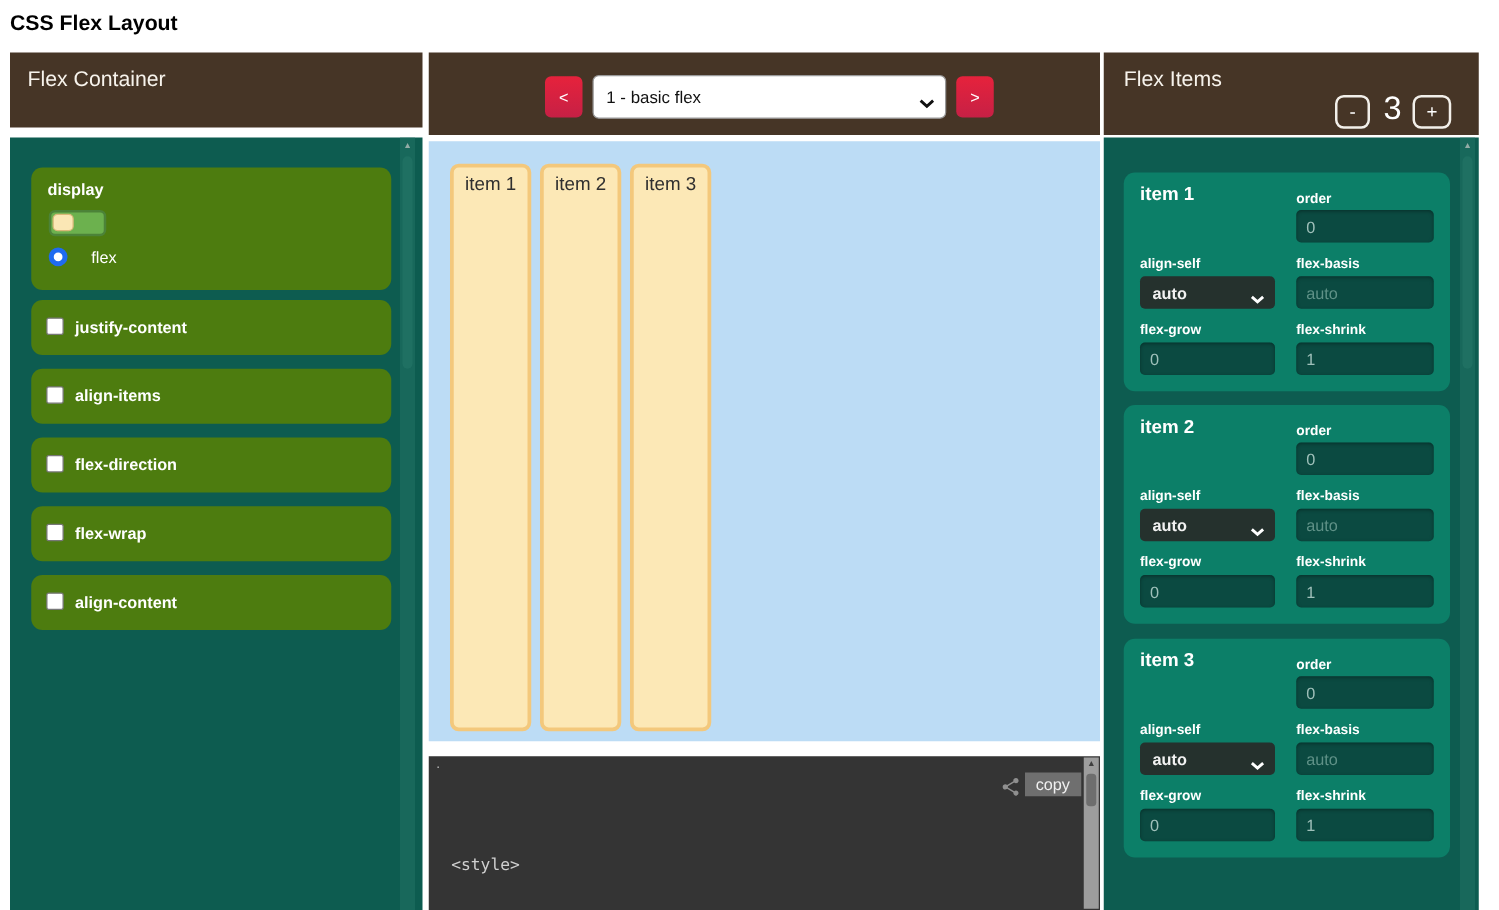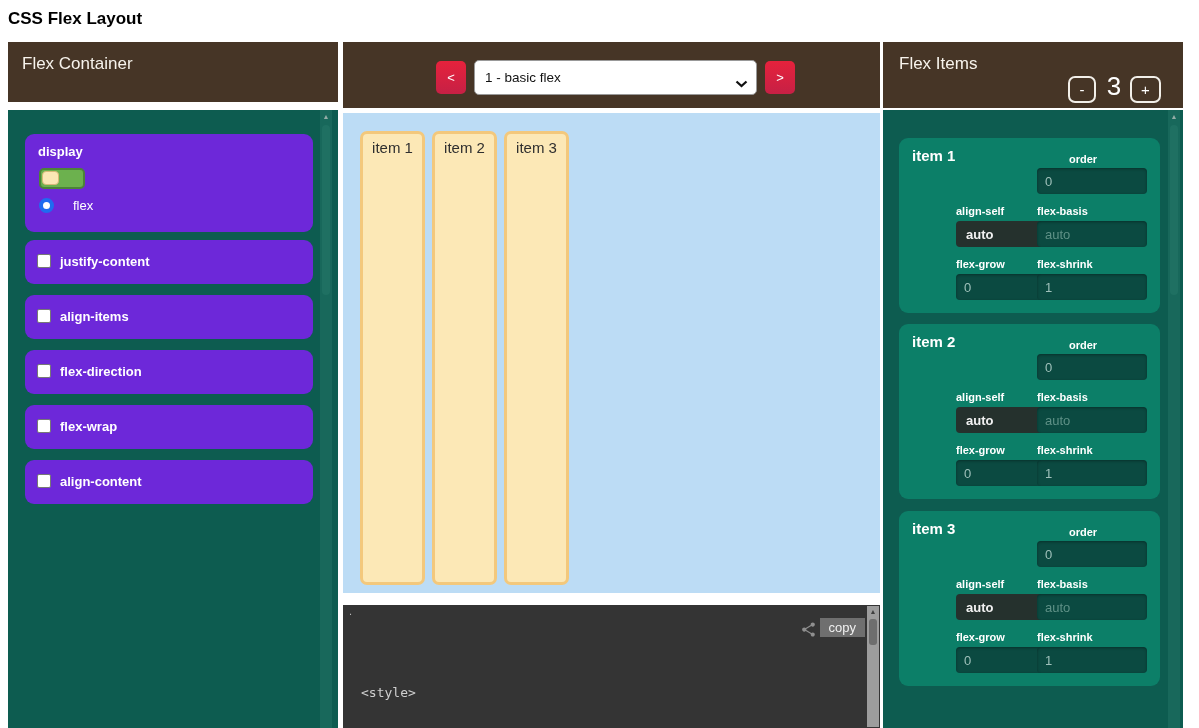--- a/index.html
+++ b/index.html
@@ -8,21 +8,21 @@
 
   .page-title { position:absolute; left:8px; top:9px; font-size:17px; font-weight:bold; color:#000; }
 
   .panel-header { position:absolute; background:#463526; color:#f7f3ec; }
   .panel-title { position:absolute; left:14px; top:12px; font-size:17px; }
   .panel-body { position:absolute; background:#0d5c50; overflow:hidden; }
 
   
   #fc-header { left:8px; top:42px; width:330px; height:60px; }
   #fc-body   { left:8px; top:110px; width:330px; height:618px; }
-  .card { position:absolute; left:17px; width:288px; background:#6d28d9; border-radius:9px; }
+  .card { position:absolute; left:17px; width:288px; background:#4d7c0f; border-radius:9px; }
   #display-card { top:24px; height:98px; }
   .display-label { position:absolute; left:13px; top:10px; font-size:13px; font-weight:bold; color:#fff; }
   .toggle { position:absolute; left:14px; top:34px; width:46px; height:21px; background:#6cb14e; border:2px solid #4c8338; border-radius:5px; cursor:pointer; }
   .toggle-knob { position:absolute; left:1px; top:1px; width:17px; height:14px; background:#fbe7b5; border:1px solid #d8b878; border-radius:4px; }
   .radio-row { position:absolute; left:14px; top:64px; display:flex; align-items:center; }
   .radio { width:15px; height:15px; border-radius:50%; border:4px solid #1f6bf0; background:#fff; cursor:pointer; }
   .radio-label { margin-left:19px; color:#fff; font-size:13px; }
   .prop-card { height:44px; }
   .p0{top:130px}.p1{top:185px}.p2{top:240px}.p3{top:295px}.p4{top:350px}
   .checkbox { position:absolute; left:12px; top:14px; width:14px; height:14px; background:#fff; border:1px solid #777; border-radius:2px; cursor:pointer; }
@@ -70,22 +70,22 @@
              border-radius:7px; color:#fff; font-size:15px; cursor:pointer; font-family:inherit; line-height:1; }
   #dec-btn { left:185px; width:28px; }
   #count   { position:absolute; left:216px; top:29px; width:30px; text-align:center; font-size:26px; color:#fff; }
   #inc-btn { left:247px; width:31px; }
   #fi-body { left:883px; top:110px; width:300px; height:618px; }
 
   .item-card { position:absolute; left:16px; width:261px; height:175px; background:#0c7f68; border-radius:9px; }
   .ic0{top:28px}.ic1{top:214px}.ic2{top:401px}
   .item-title { position:absolute; left:13px; top:9px; font-size:15px; font-weight:bold; color:#fff; }
   .f-label { position:absolute; font-size:11px; font-weight:bold; color:#fff; }
-  .col1 { left:13px;margin-left:44px; } .col2 { left:138px; }
-  .r1l { top:15px;margin-left:32px; } .r2l { top:67px; } .r3l { top:120px; }
+  .col1 { left:13px; } .col2 { left:138px; }
+  .r1l { top:15px; } .r2l { top:67px; } .r3l { top:120px; }
   .f-input { position:absolute; width:110px; height:26px; background:#0b4a41; border:none; border-radius:4px;
              color:#9fc0ba; font-size:13px; padding:0 8px; font-family:inherit;
              box-shadow: inset 0 1px 3px rgba(0,0,0,0.35); }
   .f-input.col1 { width:108px; }
   .f-input::placeholder { color:#5f9187; opacity:1; }
   .r1c { top:30px; } .r2c { top:83px; } .r3c { top:136px; }
   .dark-select-wrap { position:absolute; width:108px; height:26px; }
   .dark-select-wrap select { width:100%; height:100%; background:#25312d; color:#f2f2f2; font-weight:bold;
              font-size:13px; border:none; border-radius:4px; padding:0 24px 0 10px;
              appearance:none; -webkit-appearance:none; font-family:inherit; cursor:pointer; }

